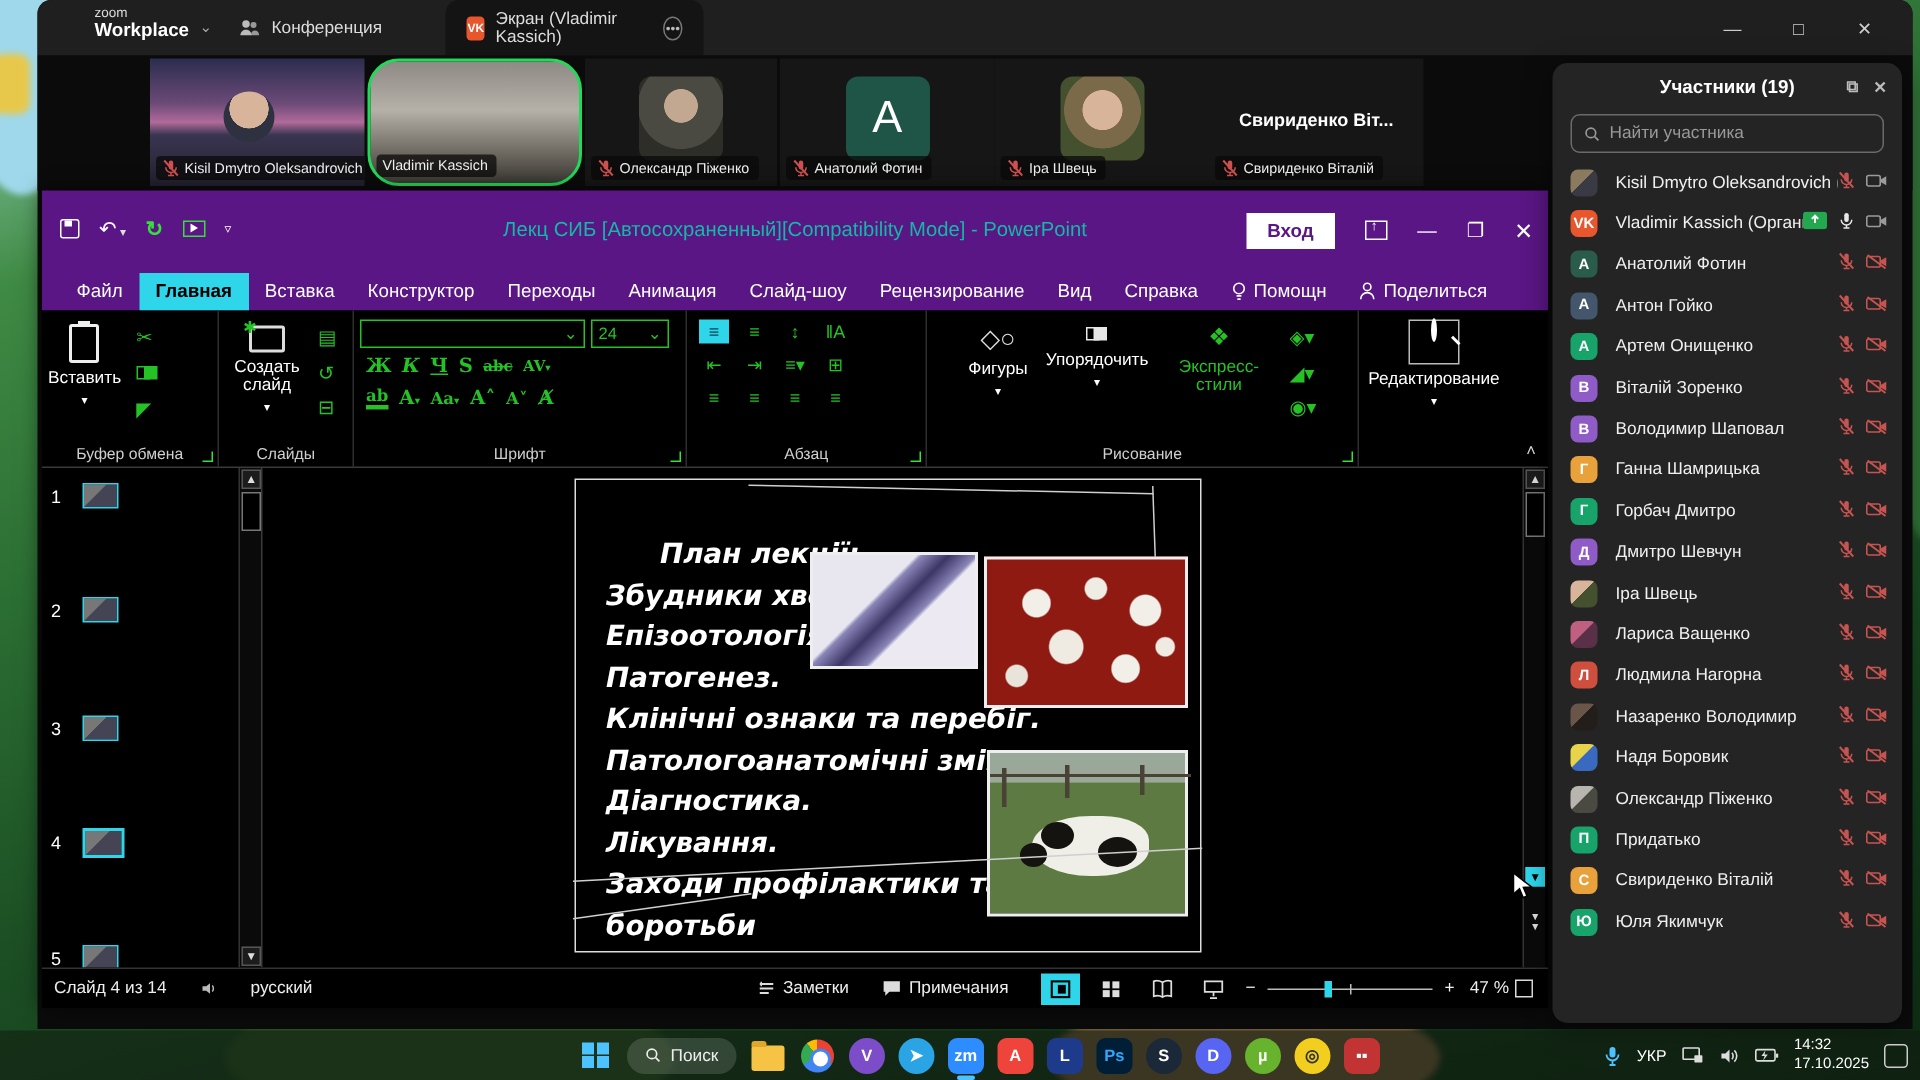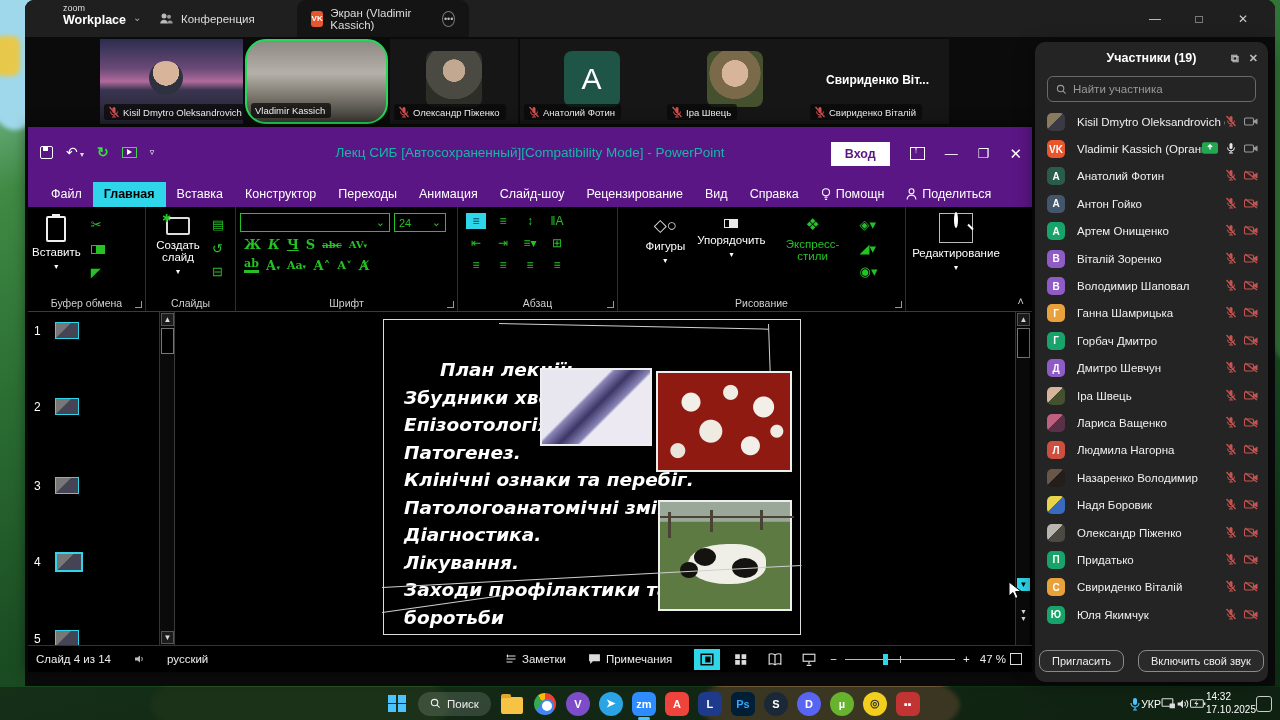--- a/index.html
+++ b/index.html
@@ -144,21 +144,21 @@
   .tbi.circle { border-radius:50%; }
   .tbi .dot-ind { position:absolute; bottom:-4px; left:6px; width:12px; height:2.5px; background:#4cc2ff; border-radius:2px; }
   .win-grid { width:18px; height:18px; display:grid; grid-template-columns:8px 8px; grid-template-rows:8px 8px; gap:1.5px; }
   .win-grid span { background:#4cc2ff; }
   .search-pill { height:24px; border-radius:12px; background:rgba(255,255,255,.14); color:#eee; font-size:11.5px;
                  display:flex; align-items:center; gap:6px; padding:0 12px; }
   .folder-ic { width:22px; height:17px; background:#f6c344; border-radius:2px; position:relative; margin-top:3px;}
   .folder-ic:before { content:""; position:absolute; top:-3px; left:0; width:10px; height:4px; background:#e0a82a; border-radius:2px 2px 0 0; }
   .chrome-ic { width:22px; height:22px; border-radius:50%; background:conic-gradient(#ea4335 0 33%,#4285f4 33% 66%,#34a853 66% 89%,#fbbc05 89% 100%); position:relative;}
   .chrome-ic:after { content:""; position:absolute; left:6px; top:6px; width:10px; height:10px; background:#fff; border:2px solid #4285f4; border-radius:50%; }
-  #tb-tray { position:absolute; right:8px; display:flex; align-items:center; font-size:10.5px; color:#fff; }
+  #tb-tray { position:absolute; right:8px; display:flex; align-items:center; gap:10px; font-size:10.5px; color:#fff; }
   #tb-clock { text-align:left; line-height:1.25; font-size:10px; }
   .tray-note { width:16px; height:16px; border:1px solid #ccc; border-radius:3px; }
   
   #cursor { position:absolute; left:1008px; top:581px; z-index:50; }
 </style>
 </head>
 <body>
 
 <div id="stage">
 
@@ -910,24 +910,20 @@
                 <path d="M3 2 21 22" stroke="#c75450" stroke-width="2.6"></path>
               </svg></span>
             <span><svg width="14" height="11" viewBox="0 0 28 20">
                 <rect x="1" y="3" width="18" height="14" rx="2.5" fill="none" stroke="#c75450" stroke-width="2.2"></rect>
                 <path d="M20 8l7-4v12l-7-4z" fill="#c75450"></path>
                 <path d="M2 1 26 19" stroke="#c75450" stroke-width="2.6"></path>
               </svg></span>
           </span>
         </div>
       </div>
-    <div id="pp-footer">
-      <span class="pp-btn">Пригласить</span>
-      <span class="pp-btn">Включить свой звук</span>
-    </div>
   </div>
 
   <div id="taskbar">
     <div id="tb-icons">
         <div class="tbi">
           <span class="win-grid">
             <span></span>
             <span></span>
             <span></span>
             <span></span>

